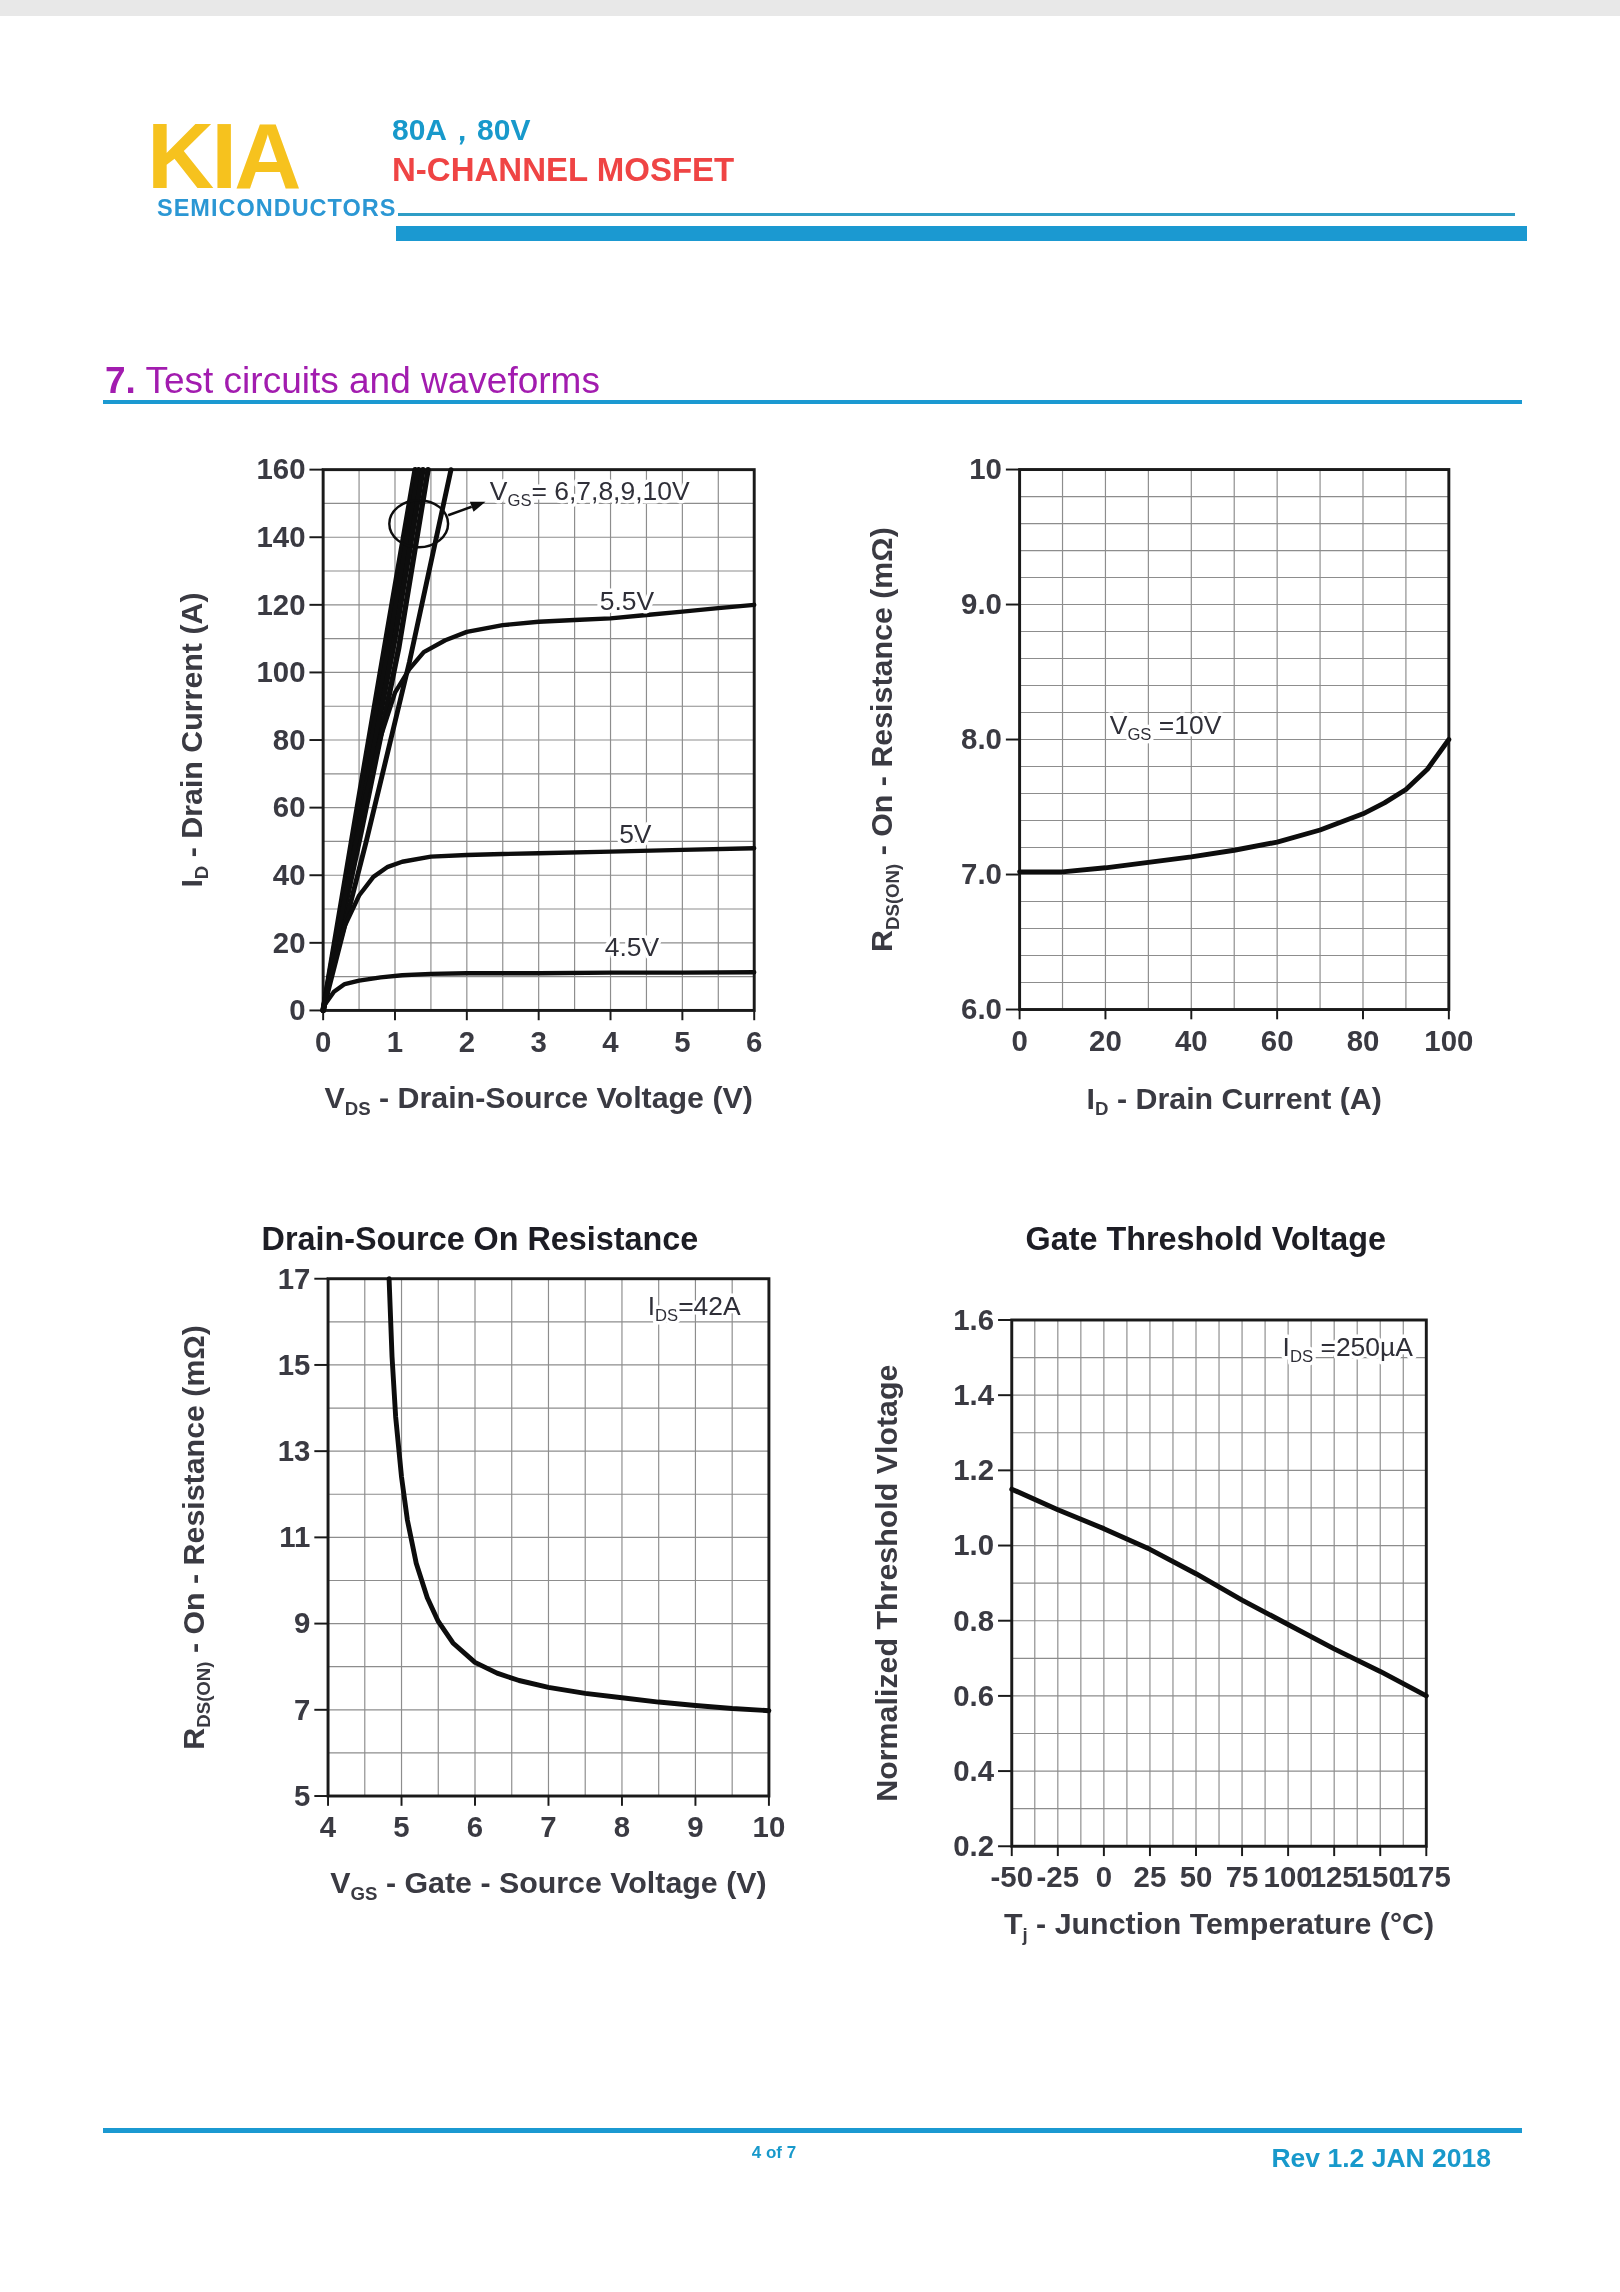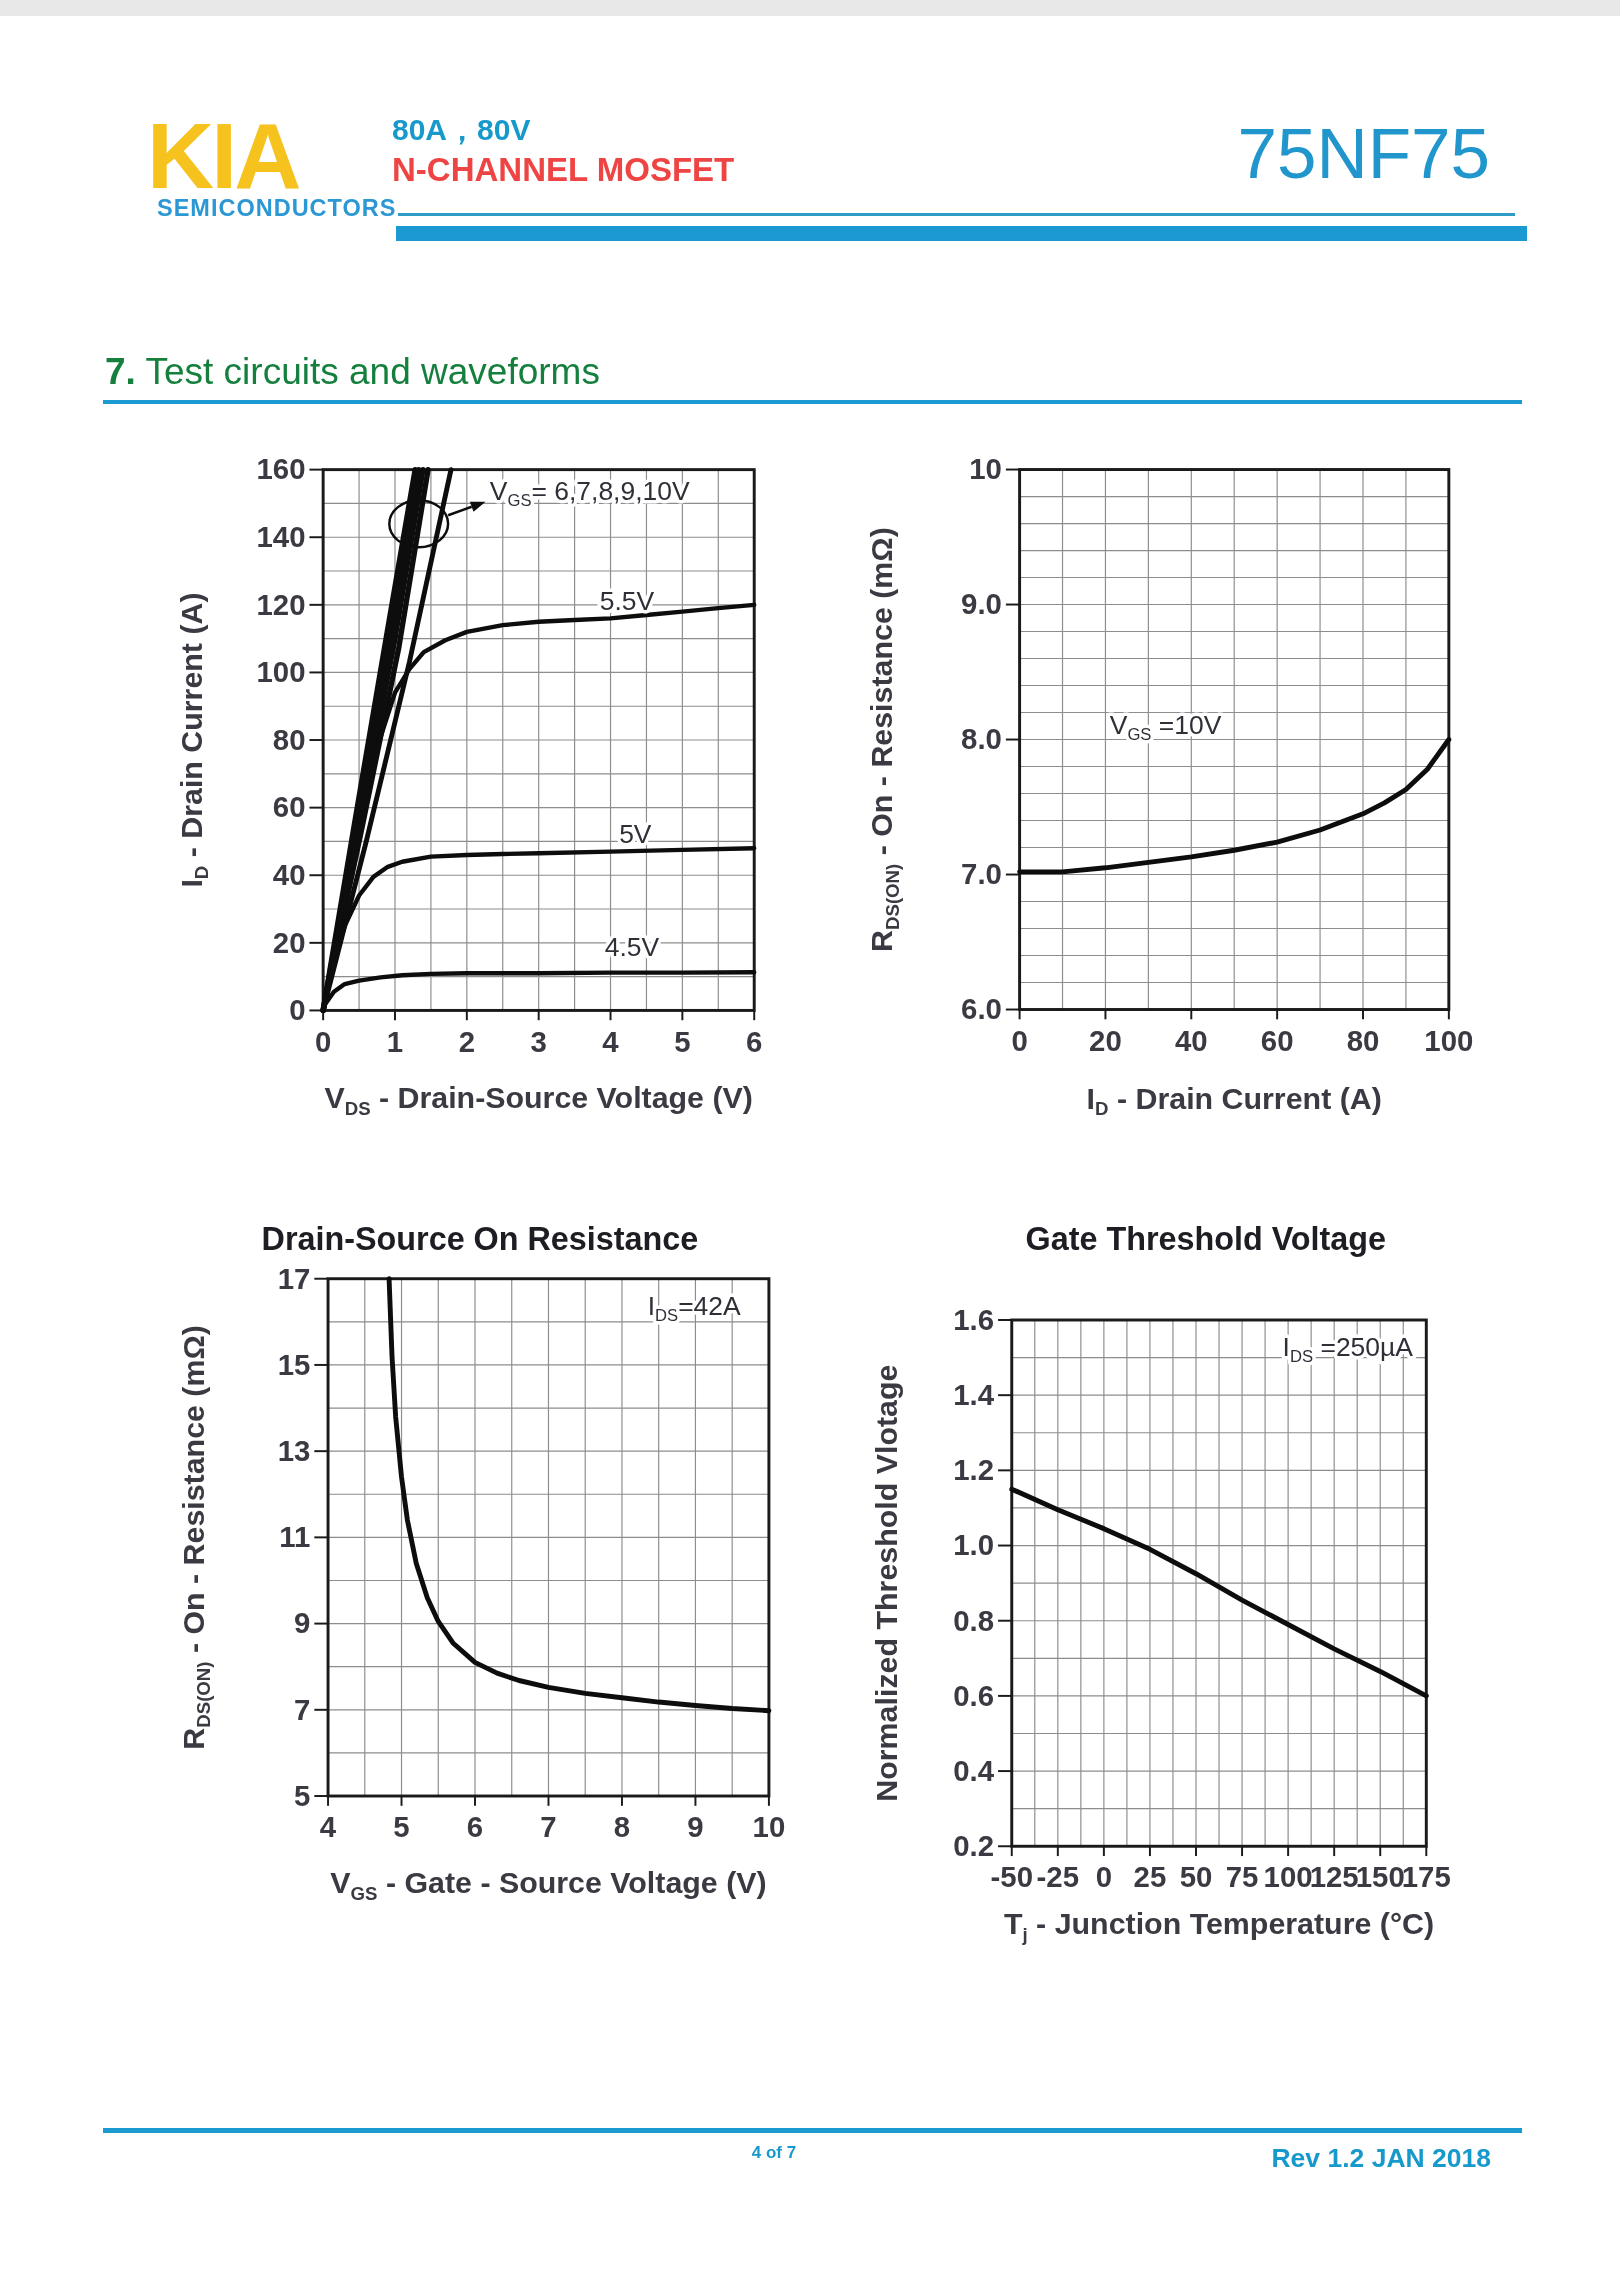--- a/index.html
+++ b/index.html
@@ -8,42 +8,41 @@
   .abs{position:absolute;}
   
   .logo{left:147px;top:94px;font-size:93px;font-weight:700;letter-spacing:-2.9px;color:#f6c21e;line-height:1;}
   .logo-sub{left:157px;top:179px;font-size:23.5px;font-weight:700;letter-spacing:1px;color:#2b97d4;}
   .rating{left:392px;top:94px;font-size:30px;font-weight:700;color:#1899cb;}
   .devtype{left:392px;top:135px;font-size:33px;font-weight:700;color:#ef4444;}
   .partno{left:1127px;top:102px;width:363px;text-align:right;font-size:71px;font-weight:400;color:#2196cd;line-height:1;}
   .rule-thin{left:398px;top:197px;width:1117px;height:2.9px;background:#2e9dc6;}
   .rule-thick{left:396px;top:210px;width:1131px;height:14.7px;background:#1b99d1;}
   
-  .section{left:105px;top:335px;font-size:37px;color:#15803d;}
+  .section{left:105px;top:344px;font-size:37px;color:#a21caf;}
   .section b{font-weight:700;}
   .section span{font-weight:400;}
   .section-underline{left:103px;top:384px;width:1419px;height:3.9px;background:#1b99d1;}
   
   .chart{position:absolute;}
   svg text{font-family:"Liberation Sans", sans-serif;}
   
   .footer-rule{left:103px;top:2112px;width:1419px;height:4.9px;background:#1b99d1;}
   .footer-page{left:676px;top:2127px;width:196px;text-align:center;font-size:17px;font-weight:700;color:#1899cb;}
   .footer-rev{left:1166px;top:2127px;width:325px;text-align:right;font-size:26.5px;font-weight:700;color:#1899cb;}
 </style>
 </head>
 <body>
 
 <div class="page">
 
   <div class="abs logo">KIA</div>
   <div class="abs logo-sub">SEMICONDUCTORS</div>
   <div class="abs rating">80A，80V</div>
   <div class="abs devtype">N-CHANNEL MOSFET</div>
-  <div class="abs partno">75NF75</div>
   <div class="abs rule-thin"></div>
   <div class="abs rule-thick"></div>
 
   <div class="abs section"><b>7.</b><span> Test circuits and waveforms</span></div>
   <div class="abs section-underline"></div>
 
   <svg class="chart" style="left:137px;top:431px;" width="676" height="686" viewBox="0 0 690 700">
       <line x1="226.66666666666666" y1="23" x2="226.66666666666666" y2="575" stroke="#8d8d8d" stroke-width="1.2"></line>
       <line x1="263.3333333333333" y1="23" x2="263.3333333333333" y2="575" stroke="#8d8d8d" stroke-width="1.2"></line>
       <line x1="300" y1="23" x2="300" y2="575" stroke="#8d8d8d" stroke-width="1.2"></line>

